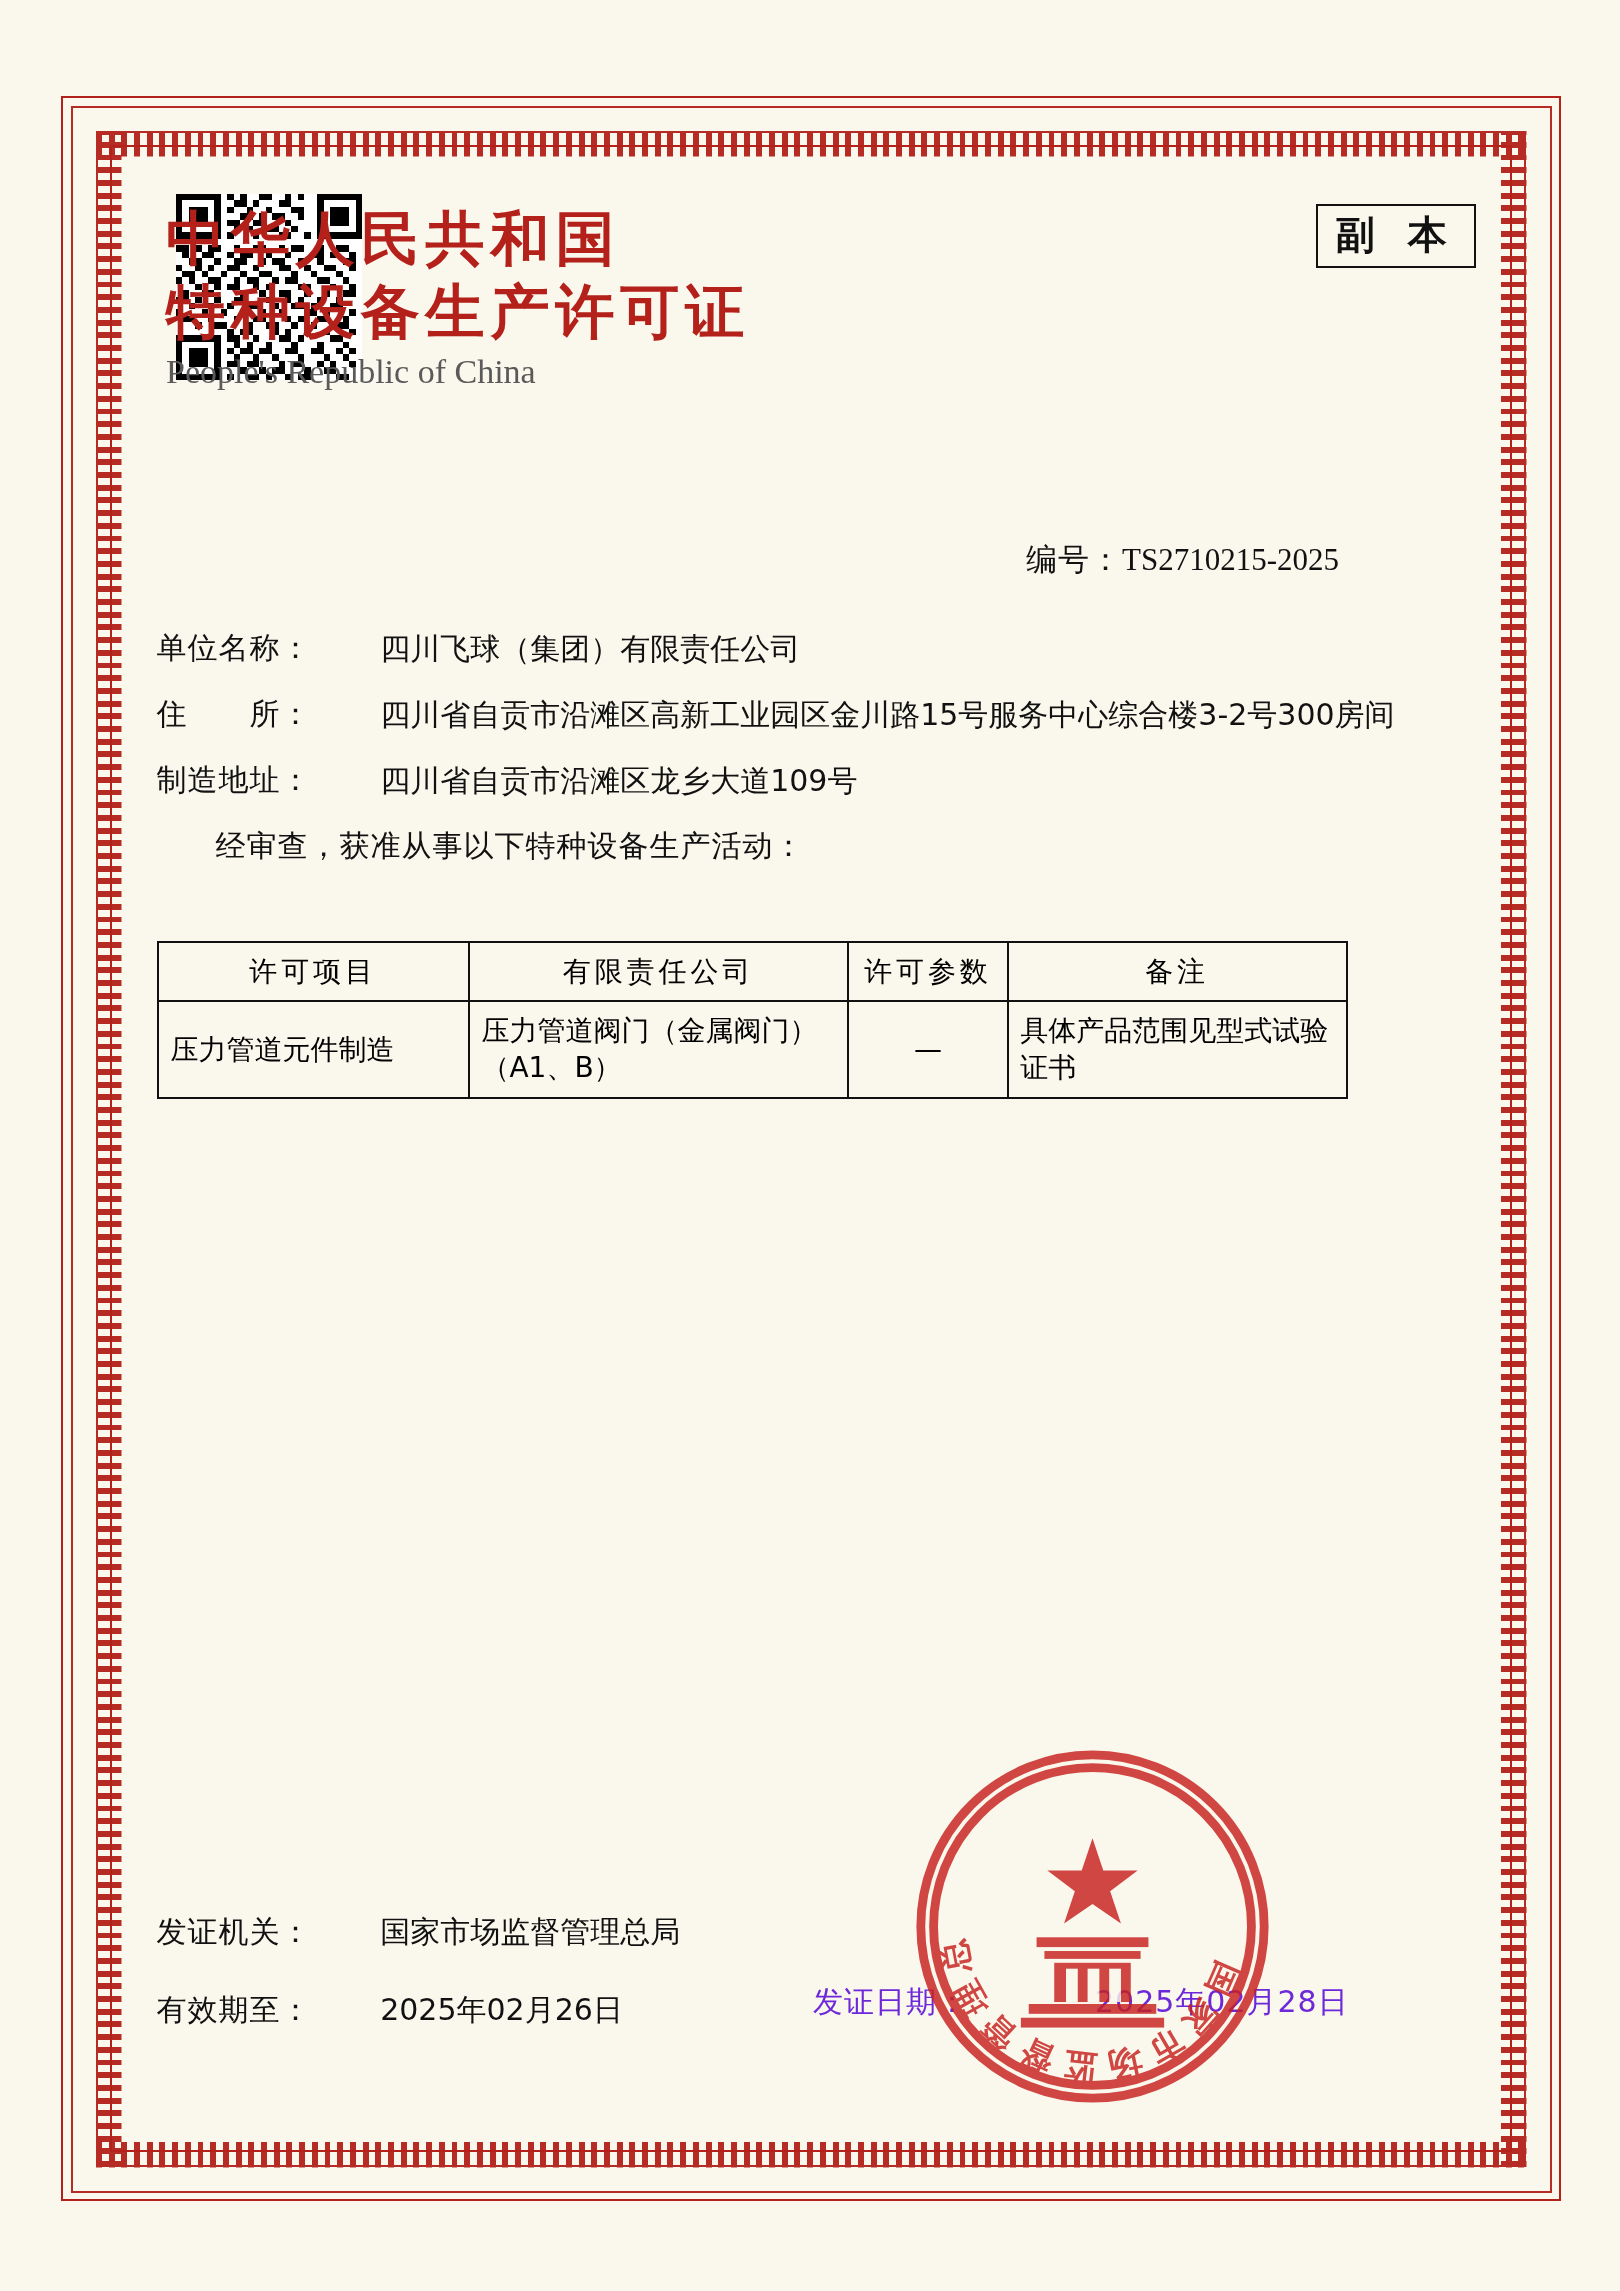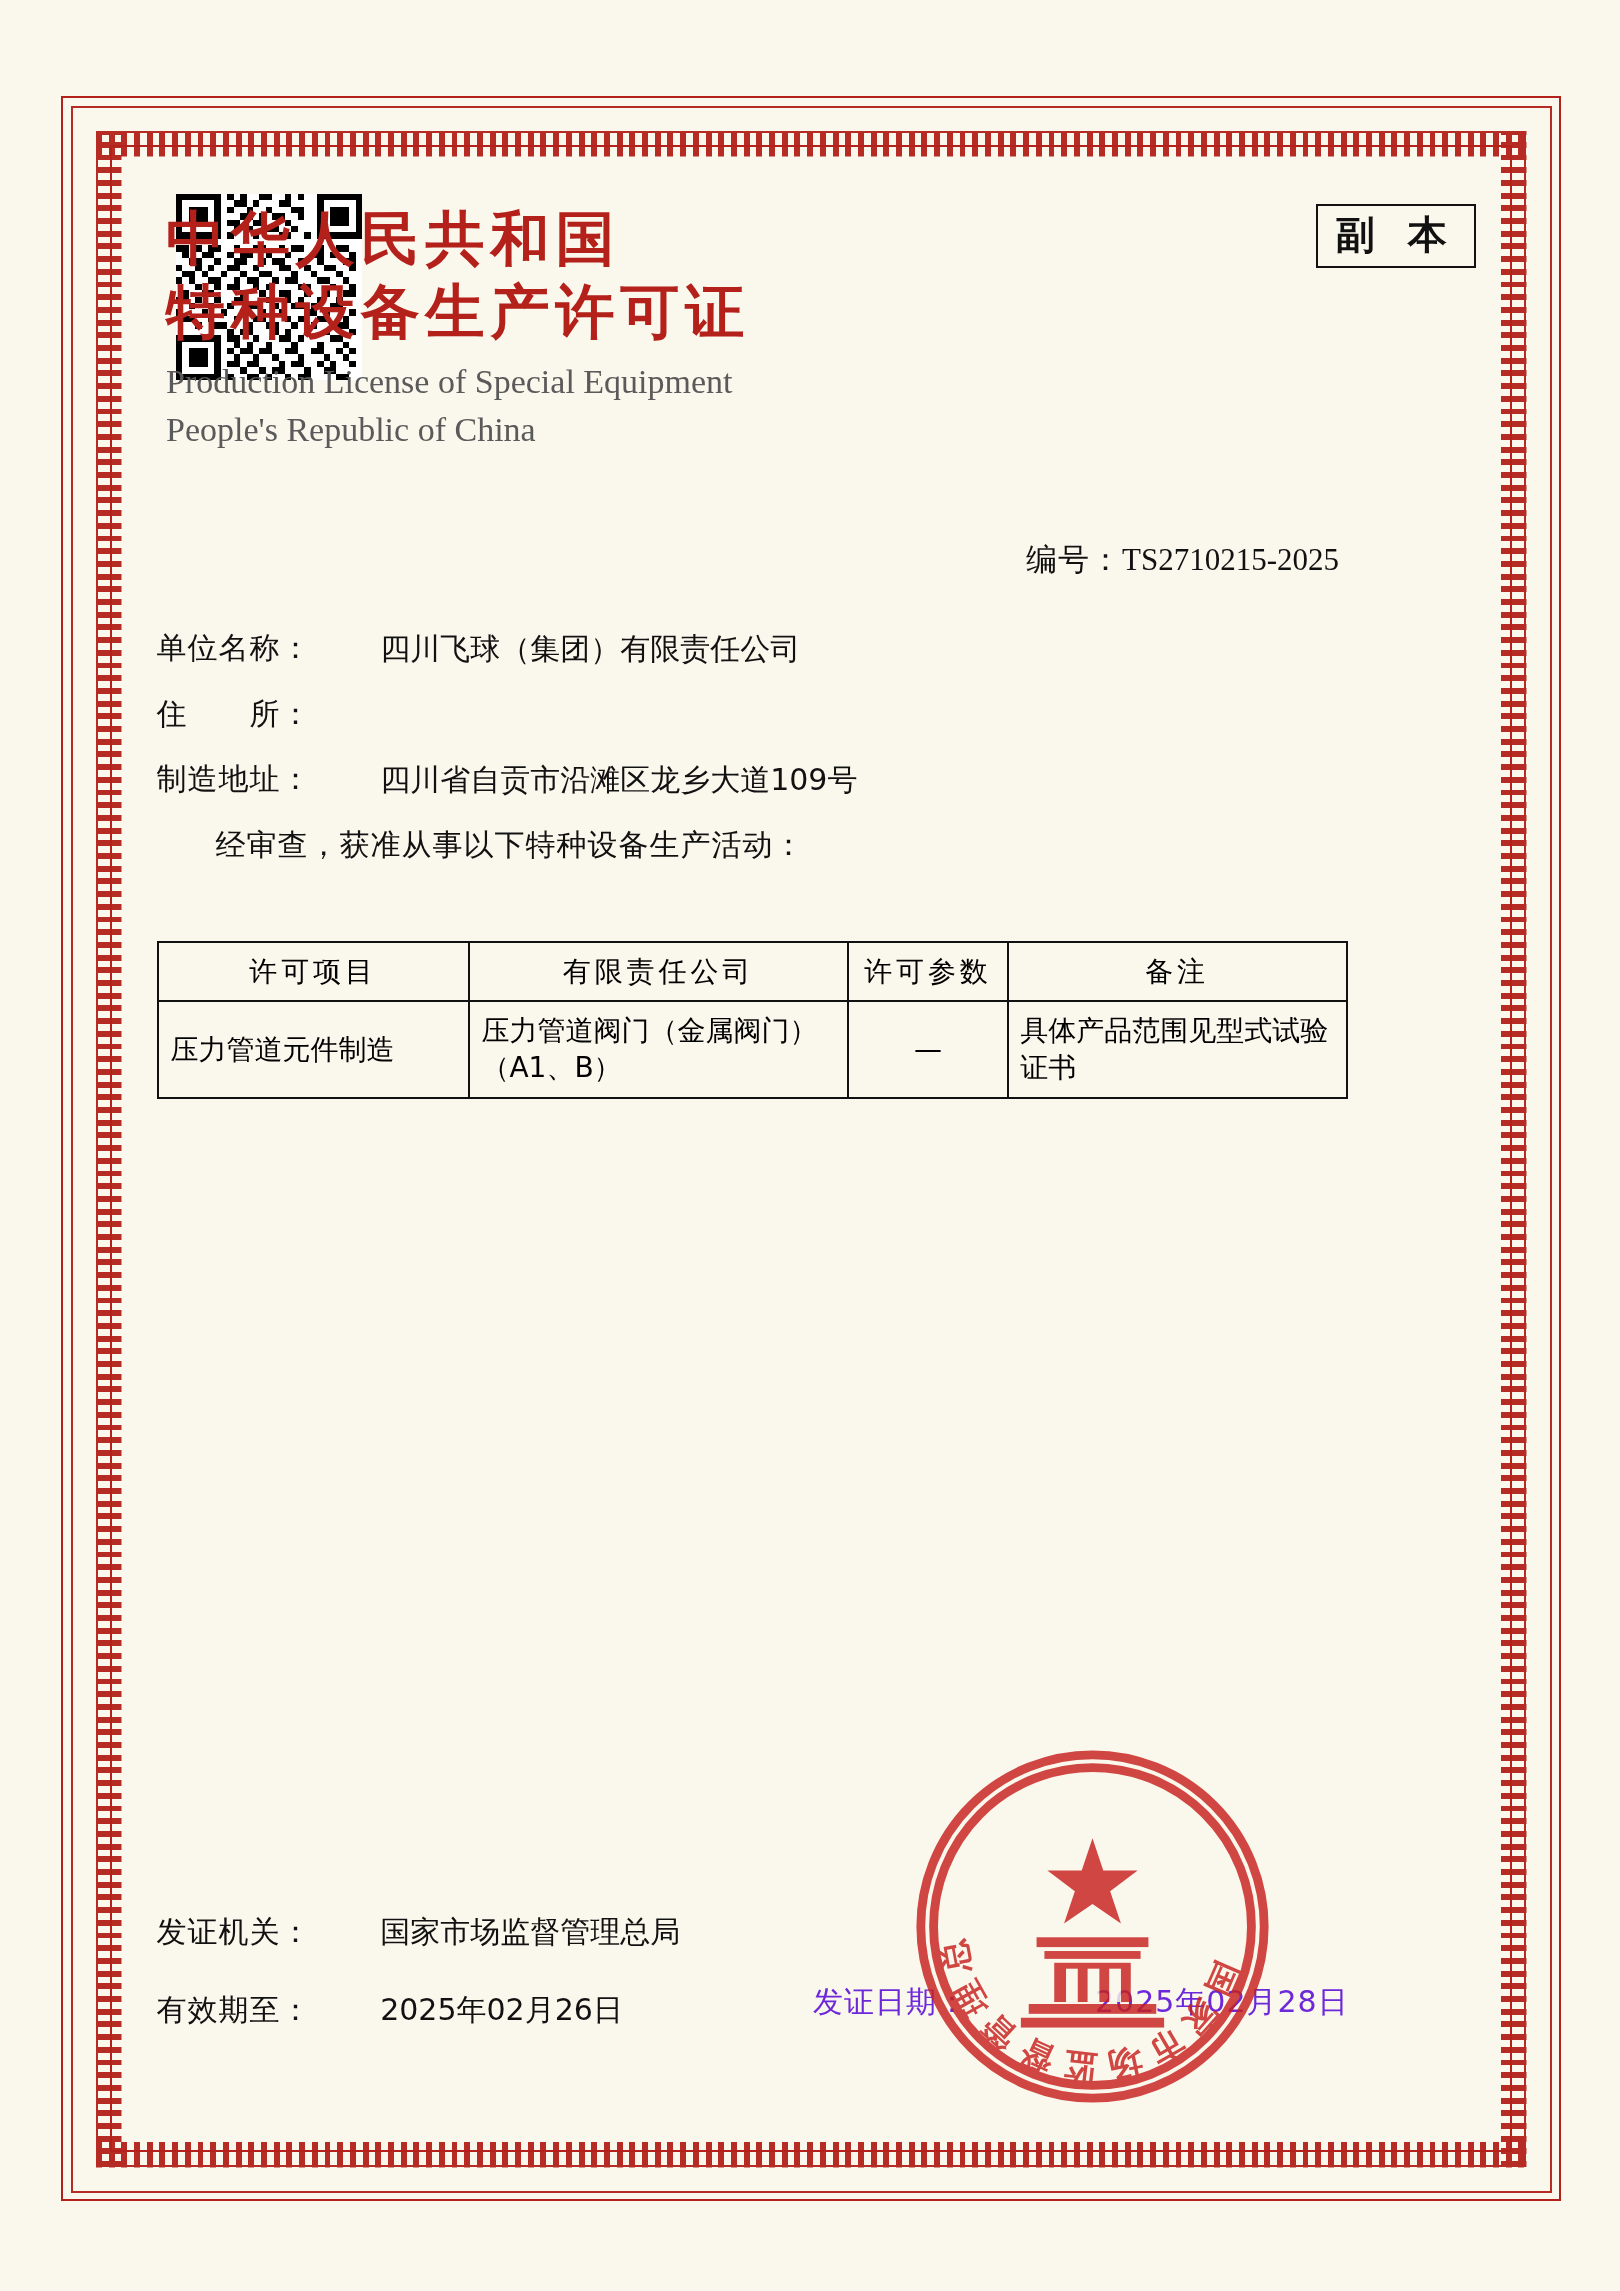--- a/index.html
+++ b/index.html
@@ -463,35 +463,35 @@
             <rect x="25" y="28" width="2" height="1"></rect>
         </g>
       </svg>
     </div>
 
     <div class="copy-badge">副 本</div>
 
     <div class="titles">
       <div class="title-cn1">中华人民共和国</div>
       <div class="title-cn2">特种设备生产许可证</div>
-      <div class="title-en1">Production License of Special Equipment</div>
       <div class="title-en2">People's Republic of China</div>
     </div>
 
     <div class="serial">
       <span>编号：</span><span class="num">TS2710215-2025</span>
     </div>
 
     <div class="fields">
       <div class="field-row">
         <div class="field-label">单位名称：</div>
         <div class="field-value">四川飞球（集团）有限责任公司</div>
       </div>
       <div class="field-row">
         <div class="field-label">住　　所：</div>
+        <div class="field-value">四川省自贡市沿滩区高新工业园区金川路15号服务中心综合楼3-2号300房间</div>
       </div>
       <div class="field-row">
         <div class="field-label">制造地址：</div>
         <div class="field-value">四川省自贡市沿滩区龙乡大道109号</div>
       </div>
       <div class="statement">经审查，获准从事以下特种设备生产活动：</div>
     </div>
 
     <div class="table-wrap">
       <table class="lic">

